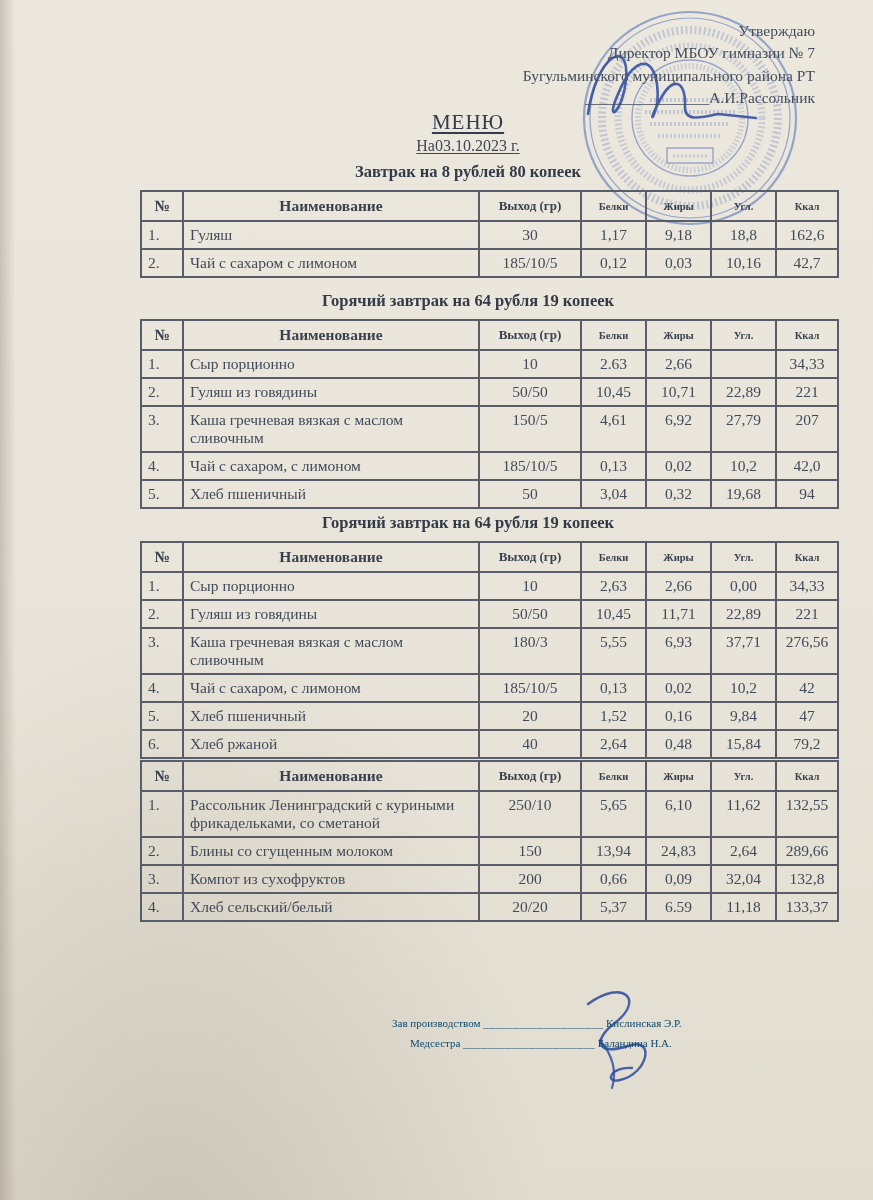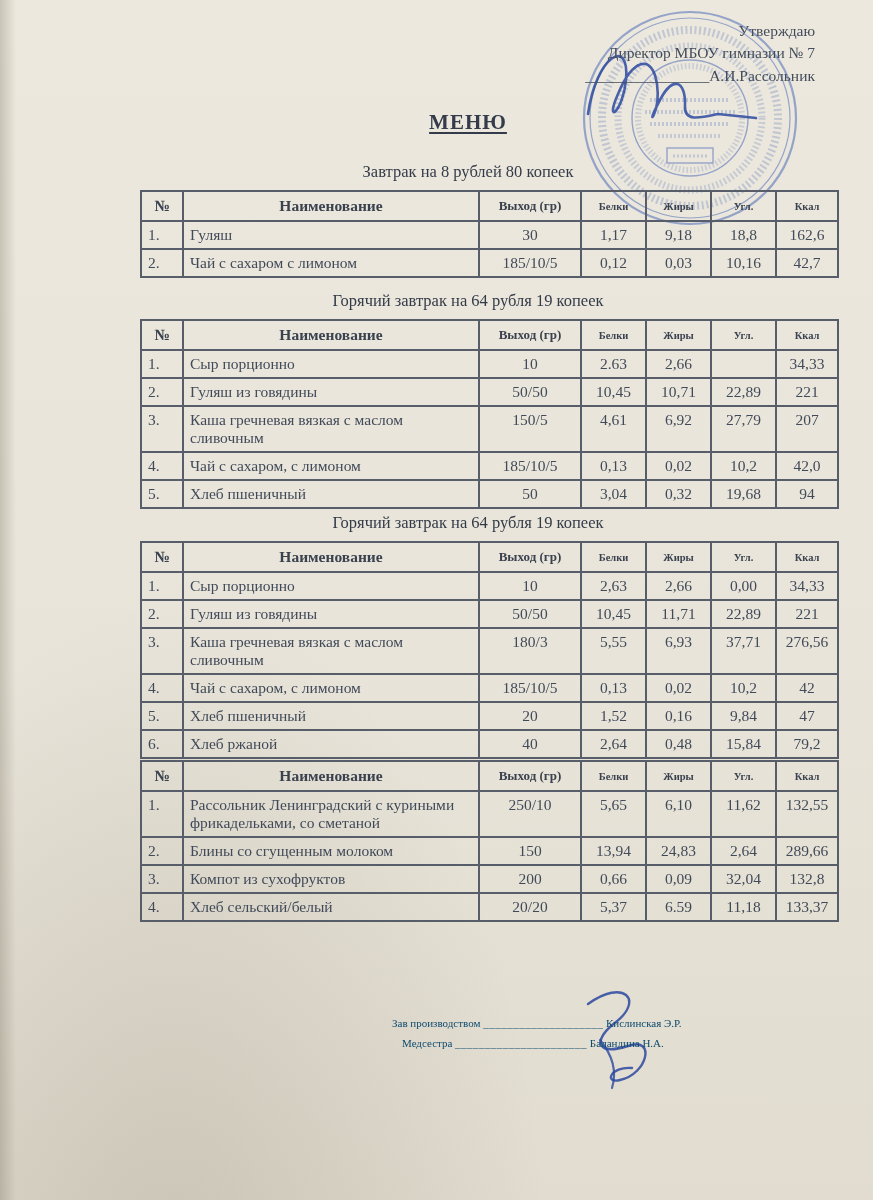--- a/index.html
+++ b/index.html
@@ -21,38 +21,38 @@
     text-align: right;
     font-size: 15.5px; line-height: 1.45;
     color: #434c5b;
   }
 
   .title-block {
     position: absolute; top: 110px; left: 140px; width: 656px;
     text-align: center;
   }
   .menu-title {
-    font-size: 21px; font-weight: bold; letter-spacing: 1px;
+    font-size: 21px; font-weight: normal; letter-spacing: 1px;
     text-decoration: underline; text-underline-offset: 3px;
     color: #343c4b;
   }
   .menu-date {
     font-size: 16px; margin-top: 2px;
     text-decoration: underline; text-underline-offset: 2px;
   }
 
   
   .sec { position: absolute; left: 140px; width: 656px; }
   #sec1 { top: 162px; }
   #sec2 { top: 291px; }
   #sec3 { top: 513px; }
   #sec4 { top: 760px; }
 
   .sec-title {
-    text-align: center; font-weight: normal; font-size: 16.5px;
+    text-align: center; font-weight: bold; font-size: 16.5px;
     margin: 0 0 8px 0; color: #333b49;
   }
 
   table.menu {
     border-collapse: collapse; table-layout: fixed;
     width: 656px;
   }
   table.menu th, table.menu td {
     border: 2px solid #575d69;
   }
@@ -74,21 +74,21 @@
   thead .col-2 { font-size: 13px; color: #4e5766; margin-left: 12px; }
   thead .col-3, thead .col-4, thead .col-5, thead .col-6 {
     font-size: 10.5px; color: #5e6775;
   }
 
   
   .footer {
     position: absolute; top: 1014px; left: 392px;
     font-size: 11px; line-height: 1.8; color: #0c4a6e;
   }
-  .footer-row2 { margin-left: 10px; }
+  .footer-row2 { margin-left: 18px; }
   .sig-line { letter-spacing: 0.5px; }
 
   
   .stamp-svg { position: absolute; left: 555px; top: 0px; opacity: 0.55; }
   .sign-svg  { position: absolute; pointer-events: none; }
   #sign-top    { left: 560px; top: 22px; }
   #sign-bottom { left: 540px; top: 982px; }
 </style>
 </head>
 <body>
@@ -118,25 +118,27 @@
 
 <svg id="sign-bottom" class="sign-svg" width="170" height="115" viewBox="0 0 170 115">
   <path d="M 48 22 C 84 -4, 104 18, 76 40 C 52 58, 56 74, 88 64 C 116 54, 108 92, 80 98
            C 64 102, 70 84, 92 86" fill="none" stroke="#2b49a0" stroke-width="2.4" stroke-linecap="round" opacity="0.85"></path>
   <path d="M 60 58 C 70 70, 78 86, 72 106" fill="none" stroke="#2b49a0" stroke-width="2.2" stroke-linecap="round" opacity="0.8"></path>
 </svg>
 
 <div class="approval">
   <div>Утверждаю</div>
   <div>Директор МБОУ гимназии № 7</div>
+  <div>Бугульминского муниципального района РТ</div>
   <div>________________А.И.Рассольник</div>
 </div>
 
 <div class="title-block">
   <div class="menu-title">МЕНЮ</div>
+  <div class="menu-date">На03.10.2023 г.</div>
 </div>
 
 <div class="sec" id="sec1">
   <div class="sec-title">Завтрак на 8 рублей 80 копеек</div>
   <table class="menu">
       <thead>
         <tr>
           <th class="col-0">№</th>
           <th class="col-1">Наименование</th>
           <th class="col-2">Выход (гр)</th>

